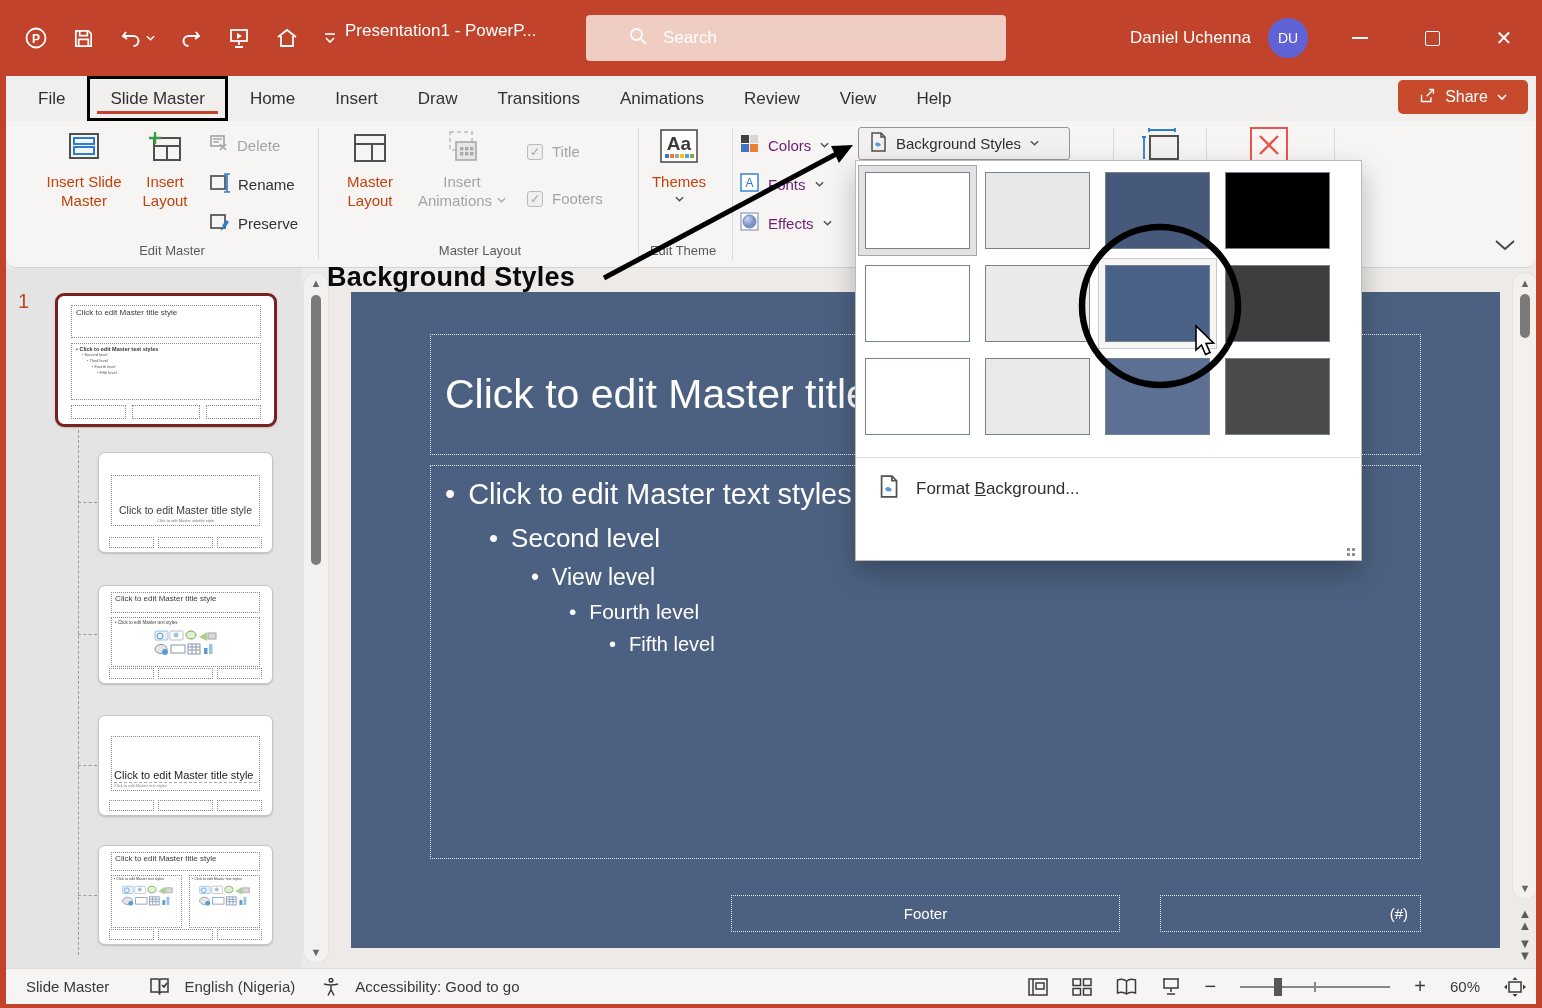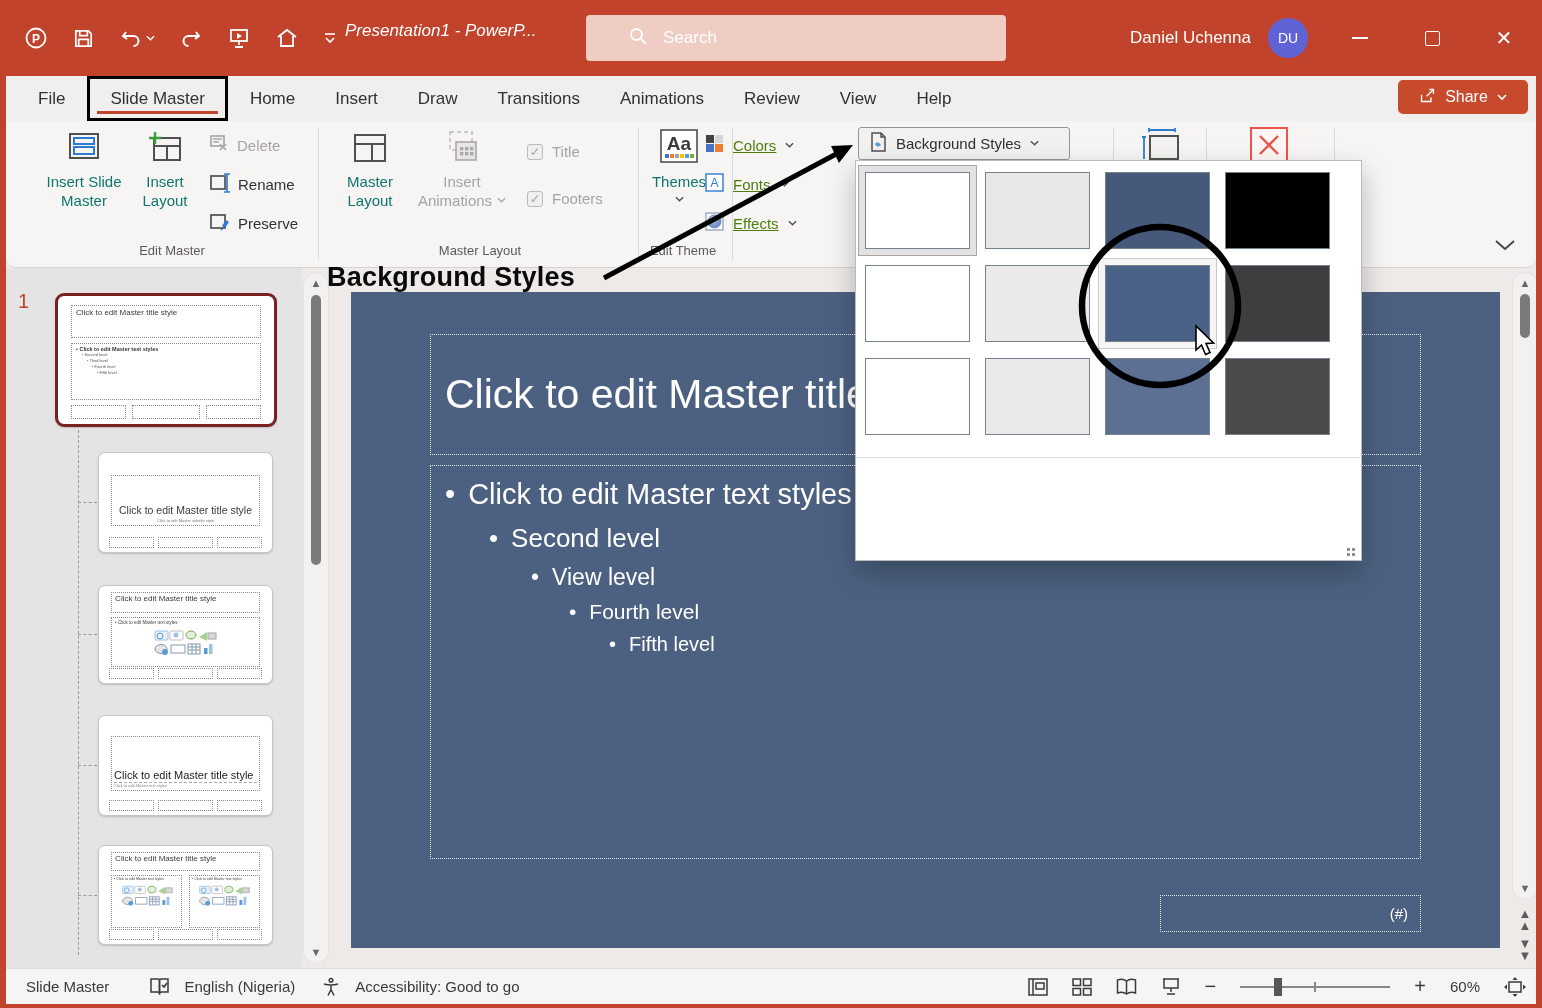--- a/index.html
+++ b/index.html
@@ -8,49 +8,49 @@
 
   
   .frame-left  { position:absolute; left:0; top:76px; width:6px; bottom:0; background:#C1432B; z-index:70;}
   .frame-right { position:absolute; right:0; top:76px; width:6px; bottom:0; background:#C1432B; z-index:70;}
   .frame-bottom{ position:absolute; left:0; right:0; bottom:0; height:4px; background:#C1432B; z-index:70;}
 
   
   .titlebar { position:absolute; left:0; top:0; width:100%; height:76px; background:#C1432B; color:#fff; }
   .qat { position:absolute; left:24px; top:0; height:76px; display:flex; align-items:center; gap:24px; }
   .qat svg { display:block; }
-  .doc-title { position:absolute; left:345px; top:0; height:61px; display:flex; align-items:center; font-size:17px;font-style:italic; }
+  .doc-title { position:absolute; left:345px; top:0; height:61px; display:flex; align-items:center; font-size:17px; }
   .search-box { position:absolute; left:586px; top:15px; width:420px; height:46px; background:#EFCDC3; border-radius:4px; display:flex; align-items:center; padding-left:42px; gap:15px; color:#FFFFFF; font-size:17px; }
   .user-name { position:absolute; left:1130px; top:0; height:76px; display:flex; align-items:center; font-size:17px; }
   .avatar { position:absolute; left:1268px; top:18px; width:40px; height:40px; border-radius:50%; background:#5F63D6; display:flex; align-items:center; justify-content:center; font-size:14px; color:#fff; }
   .win-controls { position:absolute; right:2px; top:0; height:76px; display:flex; }
   .win-btn { width:72px; height:76px; display:flex; align-items:center; justify-content:center; }
   .min-glyph { width:16px; border-top:2px solid #fff; display:block; }
   .max-glyph { width:15px; height:15px; border:1.7px solid #fff; border-radius:2px; display:block; }
   .close-glyph { font-size:20px; line-height:1; }
 
   
   .tabs { position:absolute; top:76px; left:6px; right:6px; height:45px; background:#F1EFED; display:flex; align-items:stretch; padding-left:12px; font-size:17px; color:#323130; }
   .tab { padding:0 20px; display:flex; align-items:center; }
   .tab.active { border:3px solid #000; position:relative; margin:0 2px; }
   .tab.active::after { content:""; position:absolute; left:7px; right:7px; bottom:4px; height:3px; background:#C1432B; }
   .share-btn { position:absolute; right:14px; top:80px; width:130px; height:34px; background:#C64A2B; border-radius:5px; color:#fff; display:flex; align-items:center; justify-content:center; gap:9px; font-size:16px; }
 
   
   .ribbon { position:absolute; top:121px; left:6px; right:6px; height:147px; background:#F7F5F4; border-bottom:1px solid #D5D3D1; border-radius:0 0 10px 10px; }
-  .btn-big { position:absolute; top:7px; width:86px; display:flex; flex-direction:column; align-items:center; font-size:15px; color:#0f766e; line-height:19px; text-align:center; }
+  .btn-big { position:absolute; top:7px; width:86px; display:flex; flex-direction:column; align-items:center; font-size:15px; color:#c2410c; line-height:19px; text-align:center; }
   .btn-big .big-ic { height:40px; display:flex; align-items:center; margin-bottom:4px; }
   .btn-big.disabled { color:#A6A4A2; }
   .btn-small { position:absolute; left:203px; display:flex; align-items:center; gap:8px; font-size:15px; color:#323130; height:28px; }
   .btn-small.disabled { color:#A6A4A2; }
   .vsep { position:absolute; top:7px; height:132px; width:1px; background:#DCDAD8; }
   .grp-label { position:absolute; top:122px; font-size:13px; color:#5C5A58; text-align:center; }
   .chk { position:absolute; left:521px; display:flex; align-items:center; gap:9px; font-size:15px; color:#A6A4A2; }
   .chk .box { width:16px; height:16px; border:1px solid #BDBBB9; background:#F1EFED; border-radius:3px; color:#A6A4A2; font-size:12px; display:flex; align-items:center; justify-content:center; }
-  .theme-row { position:absolute; left:699px; display:flex; align-items:center; gap:9px; font-size:15px; color:#4d7c0f; height:28px;text-decoration:underline; }
+  .theme-row { position:absolute; left:734px; display:flex; align-items:center; gap:9px; font-size:15px; color:#701a75; height:28px; }
   .chev { width:9px; height:9px; display:inline-block; }
   .bgstyles-btn { position:absolute; left:852px; top:6px; width:212px; height:33px; border:1px solid #979593; background:#F3F1F0; border-radius:3px; display:flex; align-items:center; gap:9px; padding:0 10px; font-size:15px; color:#323130; z-index:15; }
   .collapse-chevron { position:absolute; left:1488px; top:117px; color:#444; }
 
   
   .dropdown { position:absolute; left:855px; top:160px; width:507px; height:401px; background:#fff; border:1px solid #BDBBB9; box-shadow:0 12px 26px rgba(0,0,0,.25); z-index:50; }
   .swatch-grid { position:absolute; left:2px; top:4px; display:grid; grid-template-columns:repeat(4,119px); grid-auto-rows:91px; column-gap:1px; row-gap:2px; }
   .cell { display:flex; align-items:center; justify-content:center; }
   .cell .sw { width:105px; height:77px; border:1px solid #76828F; }
   .cell.selected { background:#E3E1E1; outline:1px solid #A8A6A6; outline-offset:-1px; }
@@ -578,20 +578,21 @@
         </div>
       <div class="bl b4">
           <span class="bu">•</span>
           <span>Fourth level</span>
         </div>
       <div class="bl b5">
           <span class="bu">•</span>
           <span>Fifth level</span>
         </div>
     </div>
+    <div class="ph ph-strip ph-footerbox">Footer</div>
     <div class="ph ph-strip ph-num">(#)</div>
   </div>
 
   <div class="scroll-track" style="left:1512px;top:272px;width:26px;height:628px;">
     <div class="arrow-glyph" style="top:6px;">▲</div>
     <div class="scroll-thumb" style="top:22px;height:44px;"></div>
     <div class="arrow-glyph" style="bottom:6px;">▼</div>
   </div>
   <div class="dbl-arrows" style="left:1512px;top:908px;">▲<br>▲</div>
   <div class="dbl-arrows" style="left:1512px;top:938px;">▼<br>▼</div>
@@ -629,20 +630,30 @@
           <div class="sw" style="background:#E9E9E9"></div>
         </div>
       <div class="cell">
           <div class="sw" style="background:#5C7094"></div>
         </div>
       <div class="cell">
           <div class="sw" style="background:#4A4A4A"></div>
         </div>
     </div>
     <div class="menu-sep"></div>
+    <div class="menu-item" style="top:306px;">
+      <span>
+        <svg width="21" height="23" viewBox="0 0 18 20" fill="none">
+            <path d="M3 1h9l4 4v14H3z" stroke="#505050" stroke-width="1.5"></path>
+            <path d="M12 1v4h4" stroke="#505050" stroke-width="1.5"></path>
+            <path d="M6 12c2-3 5-1 6 1-2 2-5 2-6-1z" fill="#5B9BD5"></path>
+          </svg>
+      </span>
+      <span><span>Format </span><span class="accel">B</span><span>ackground...</span></span>
+    </div>
     <div class="grip"></div>
   </div>
 
   <div class="annotation">Background Styles</div>
   <svg class="overlay" width="1542" height="1008" viewBox="0 0 1542 1008">
     <path d="M604 278 L840 152" stroke="#000" stroke-width="5" fill="none"></path>
     <polygon points="853,145 839,163 831,146" fill="#000"></polygon>
     <ellipse cx="1160" cy="306" rx="78" ry="79" stroke="#000" stroke-width="6.5" fill="none"></ellipse>
     <g transform="translate(1196,326)">
       <path d="M0 0 L0 24 L5.5 19 L9.5 28.5 L14 26.5 L10 17.5 L17.5 17 Z" fill="#fff" stroke="#000" stroke-width="1.6"></path>

